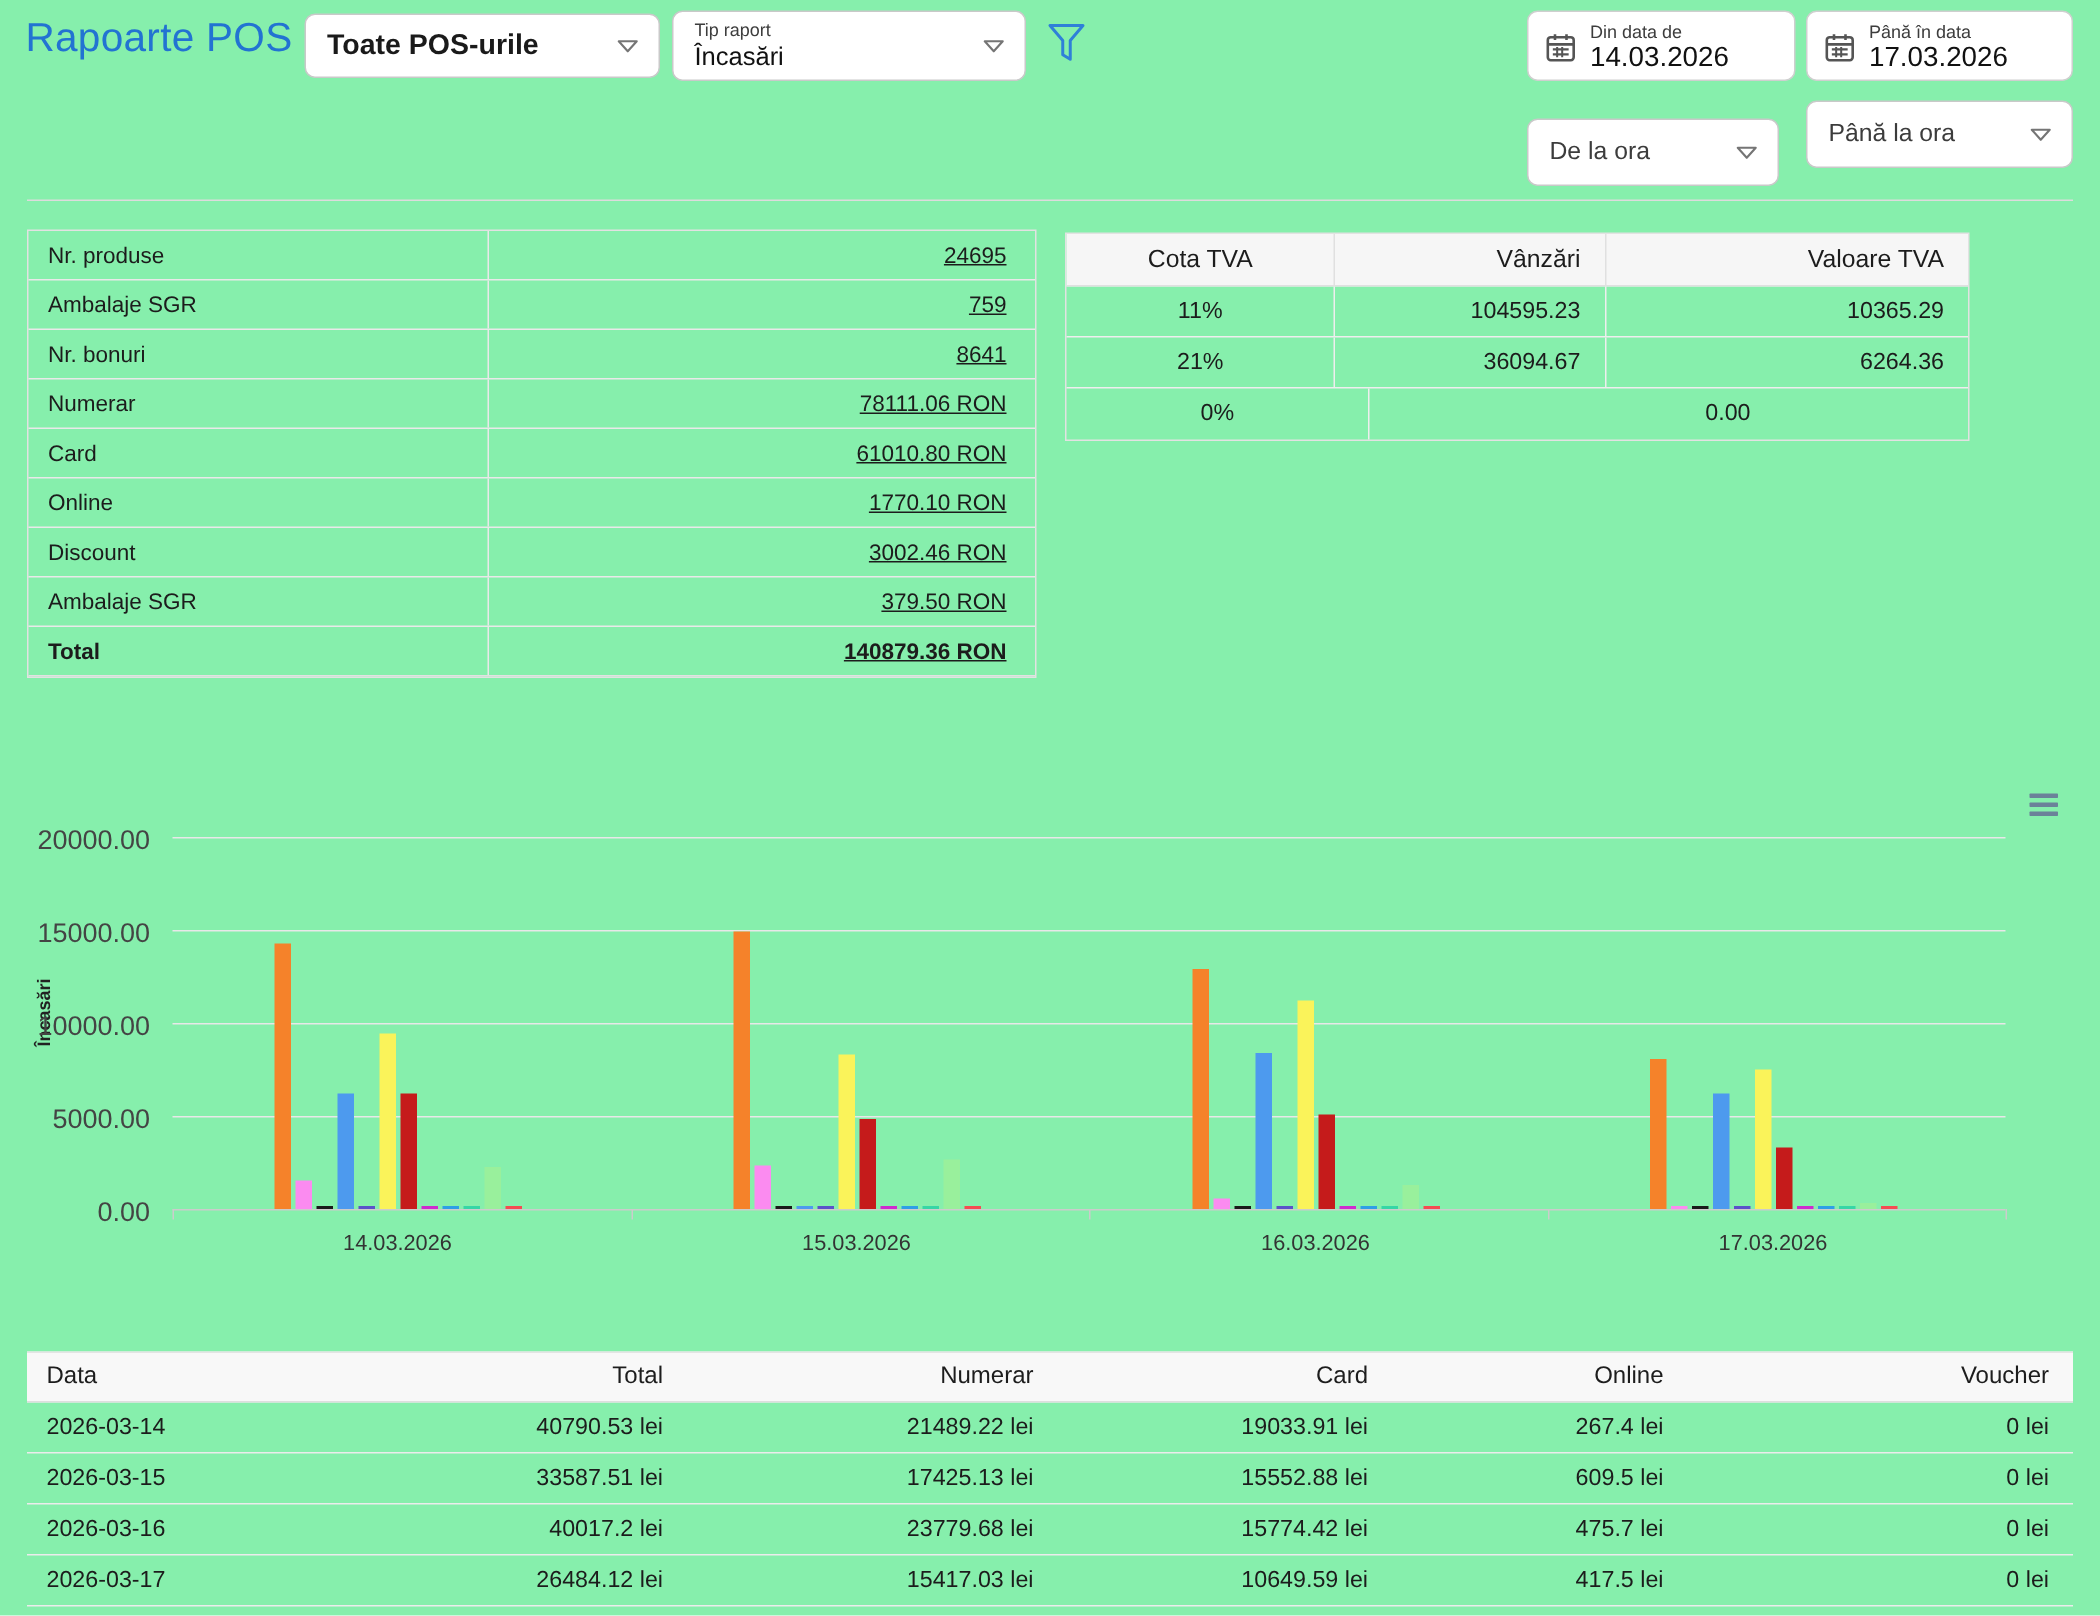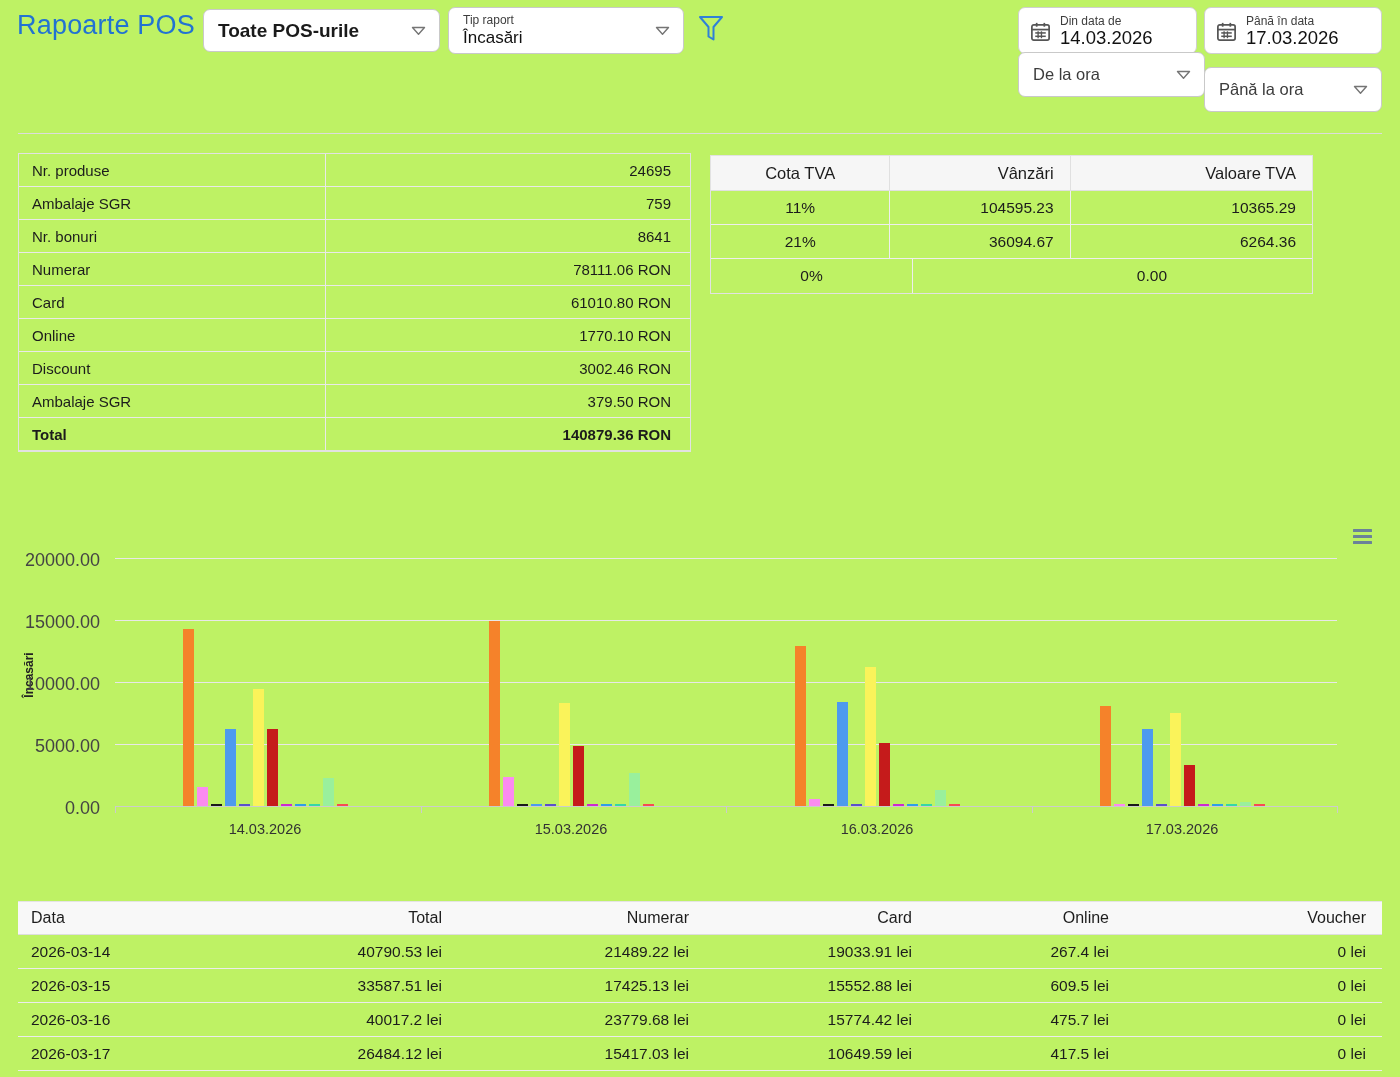--- a/index.html
+++ b/index.html
@@ -1,18 +1,18 @@
 <!DOCTYPE html>
 <html><head>
 <meta charset="utf-8">
 <style>
   * { margin:0; padding:0; box-sizing:border-box; }
   html,body { background:#fff; }
   body { font-family:"Liberation Sans", sans-serif; color:#1c1c1c; }
-  .page { position:relative; width:1400px; height:1077px; background:#bef264; overflow:hidden; }
+  .page { position:relative; width:1400px; height:1077px; background:#86efac; overflow:hidden; }
 
   
   .page-title { position:absolute; left:17px; top:10px; font-size:27px; font-weight:500; color:#2273d2; letter-spacing:.2px; }
   .select-box { position:absolute; border:1px solid #c9c9c9; border-radius:7px; background:#fff; display:flex; align-items:center; cursor:pointer; }
   .select-value { font-size:19px; color:#1a1a1a; padding-left:14px; flex:1; white-space:nowrap;font-weight:bold; }
   .chevron { width:15px; height:10px; margin-right:13px; flex:none; display:flex; align-items:center; }
   .floating-label { position:absolute; left:14px; top:5px; font-size:12px; color:#3d3d3d; }
   .floating-value { position:absolute; left:14px; top:20px; font-size:17px; color:#111; }
   .placeholder-text { font-size:16.5px; color:#3c3c3c; padding-left:14px; flex:1; }
   .filter-btn { position:absolute; left:698px; top:15px; width:28px; height:30px; cursor:pointer; }
@@ -20,21 +20,21 @@
   .date-field .cal { position:absolute; left:10px; top:12px; }
   .date-label { position:absolute; left:41px; top:6px; font-size:12px; color:#3d3d3d; }
   .date-value { position:absolute; left:41px; top:19px; font-size:18.5px; color:#111; }
   .top-divider { position:absolute; left:18px; top:133px; width:1364px; height:1px; background:#dcdcdc; }
 
   
   .summary { position:absolute; left:18px; top:153px; width:673px; border:1px solid #e2e2e2; }
   .summary .row { display:flex; height:33px; border-bottom:1px solid #e9e9e9; align-items:center; font-size:15px; }
   .summary .row:last-child { border-bottom:1px solid #e2e2e2; }
   .summary .lbl { width:307px; padding-left:13px; border-right:1px solid #e9e9e9; height:100%; display:flex; align-items:center; }
-  .summary .val { flex:1; text-align:right; padding-right:19px; }
+  .summary .val { flex:1; text-align:right; padding-right:19px;text-decoration:underline; }
   .summary .row.total { font-weight:700; }
 
   
   .vat { position:absolute; left:710px; top:155px; width:603px; border:1px solid #e2e2e2; }
   .vat .hrow { display:flex; height:35px; background:#f6f6f6; border-bottom:1px solid #e0e0e0; font-size:16.5px; }
   .vat .hcell { display:flex; align-items:center; justify-content:center; border-right:1px solid #e0e0e0; }
   .vat .hcell:last-child { border-right:none; }
   .vat .drow { display:flex; height:34px; border-bottom:1px solid #eeeeee; font-size:15.5px; }
   .vat .drow:last-child { border-bottom:none; }
   .vat .dcell { display:flex; align-items:center; border-right:1px solid #eeeeee; }
@@ -123,21 +123,21 @@
           <line x1="6.5" y1="13.5" x2="17.5" y2="13.5" stroke="#555" stroke-width="1.6"></line>
           <line x1="6.5" y1="17" x2="17.5" y2="17" stroke="#555" stroke-width="1.6"></line>
           <line x1="9.5" y1="11.8" x2="9.5" y2="19" stroke="#555" stroke-width="1.4"></line>
           <line x1="13" y1="11.8" x2="13" y2="19" stroke="#555" stroke-width="1.4"></line>
         </svg>
     </span>
     <span class="date-label">Până în data</span>
     <span class="date-value">17.03.2026</span>
   </div>
 
-  <div class="select-box" style="left:1018px; top:52px; width:187px; height:45px;">
+  <div class="select-box" style="left:1018px; top:79px; width:168px; height:45px;">
     <span class="placeholder-text">De la ora</span>
     <span class="chevron">
       <svg width="15" height="10" viewBox="0 0 15 10">
           <path d="M1.5 1.5 H13.5 L7.5 8.2 Z" fill="none" stroke="#757575" stroke-width="1.4" stroke-linejoin="round"></path>
         </svg>
     </span>
   </div>
 
   <div class="select-box" style="left:1204px; top:67px; width:178px; height:45px;gap:28px;">
     <span class="placeholder-text">Până la ora</span>

